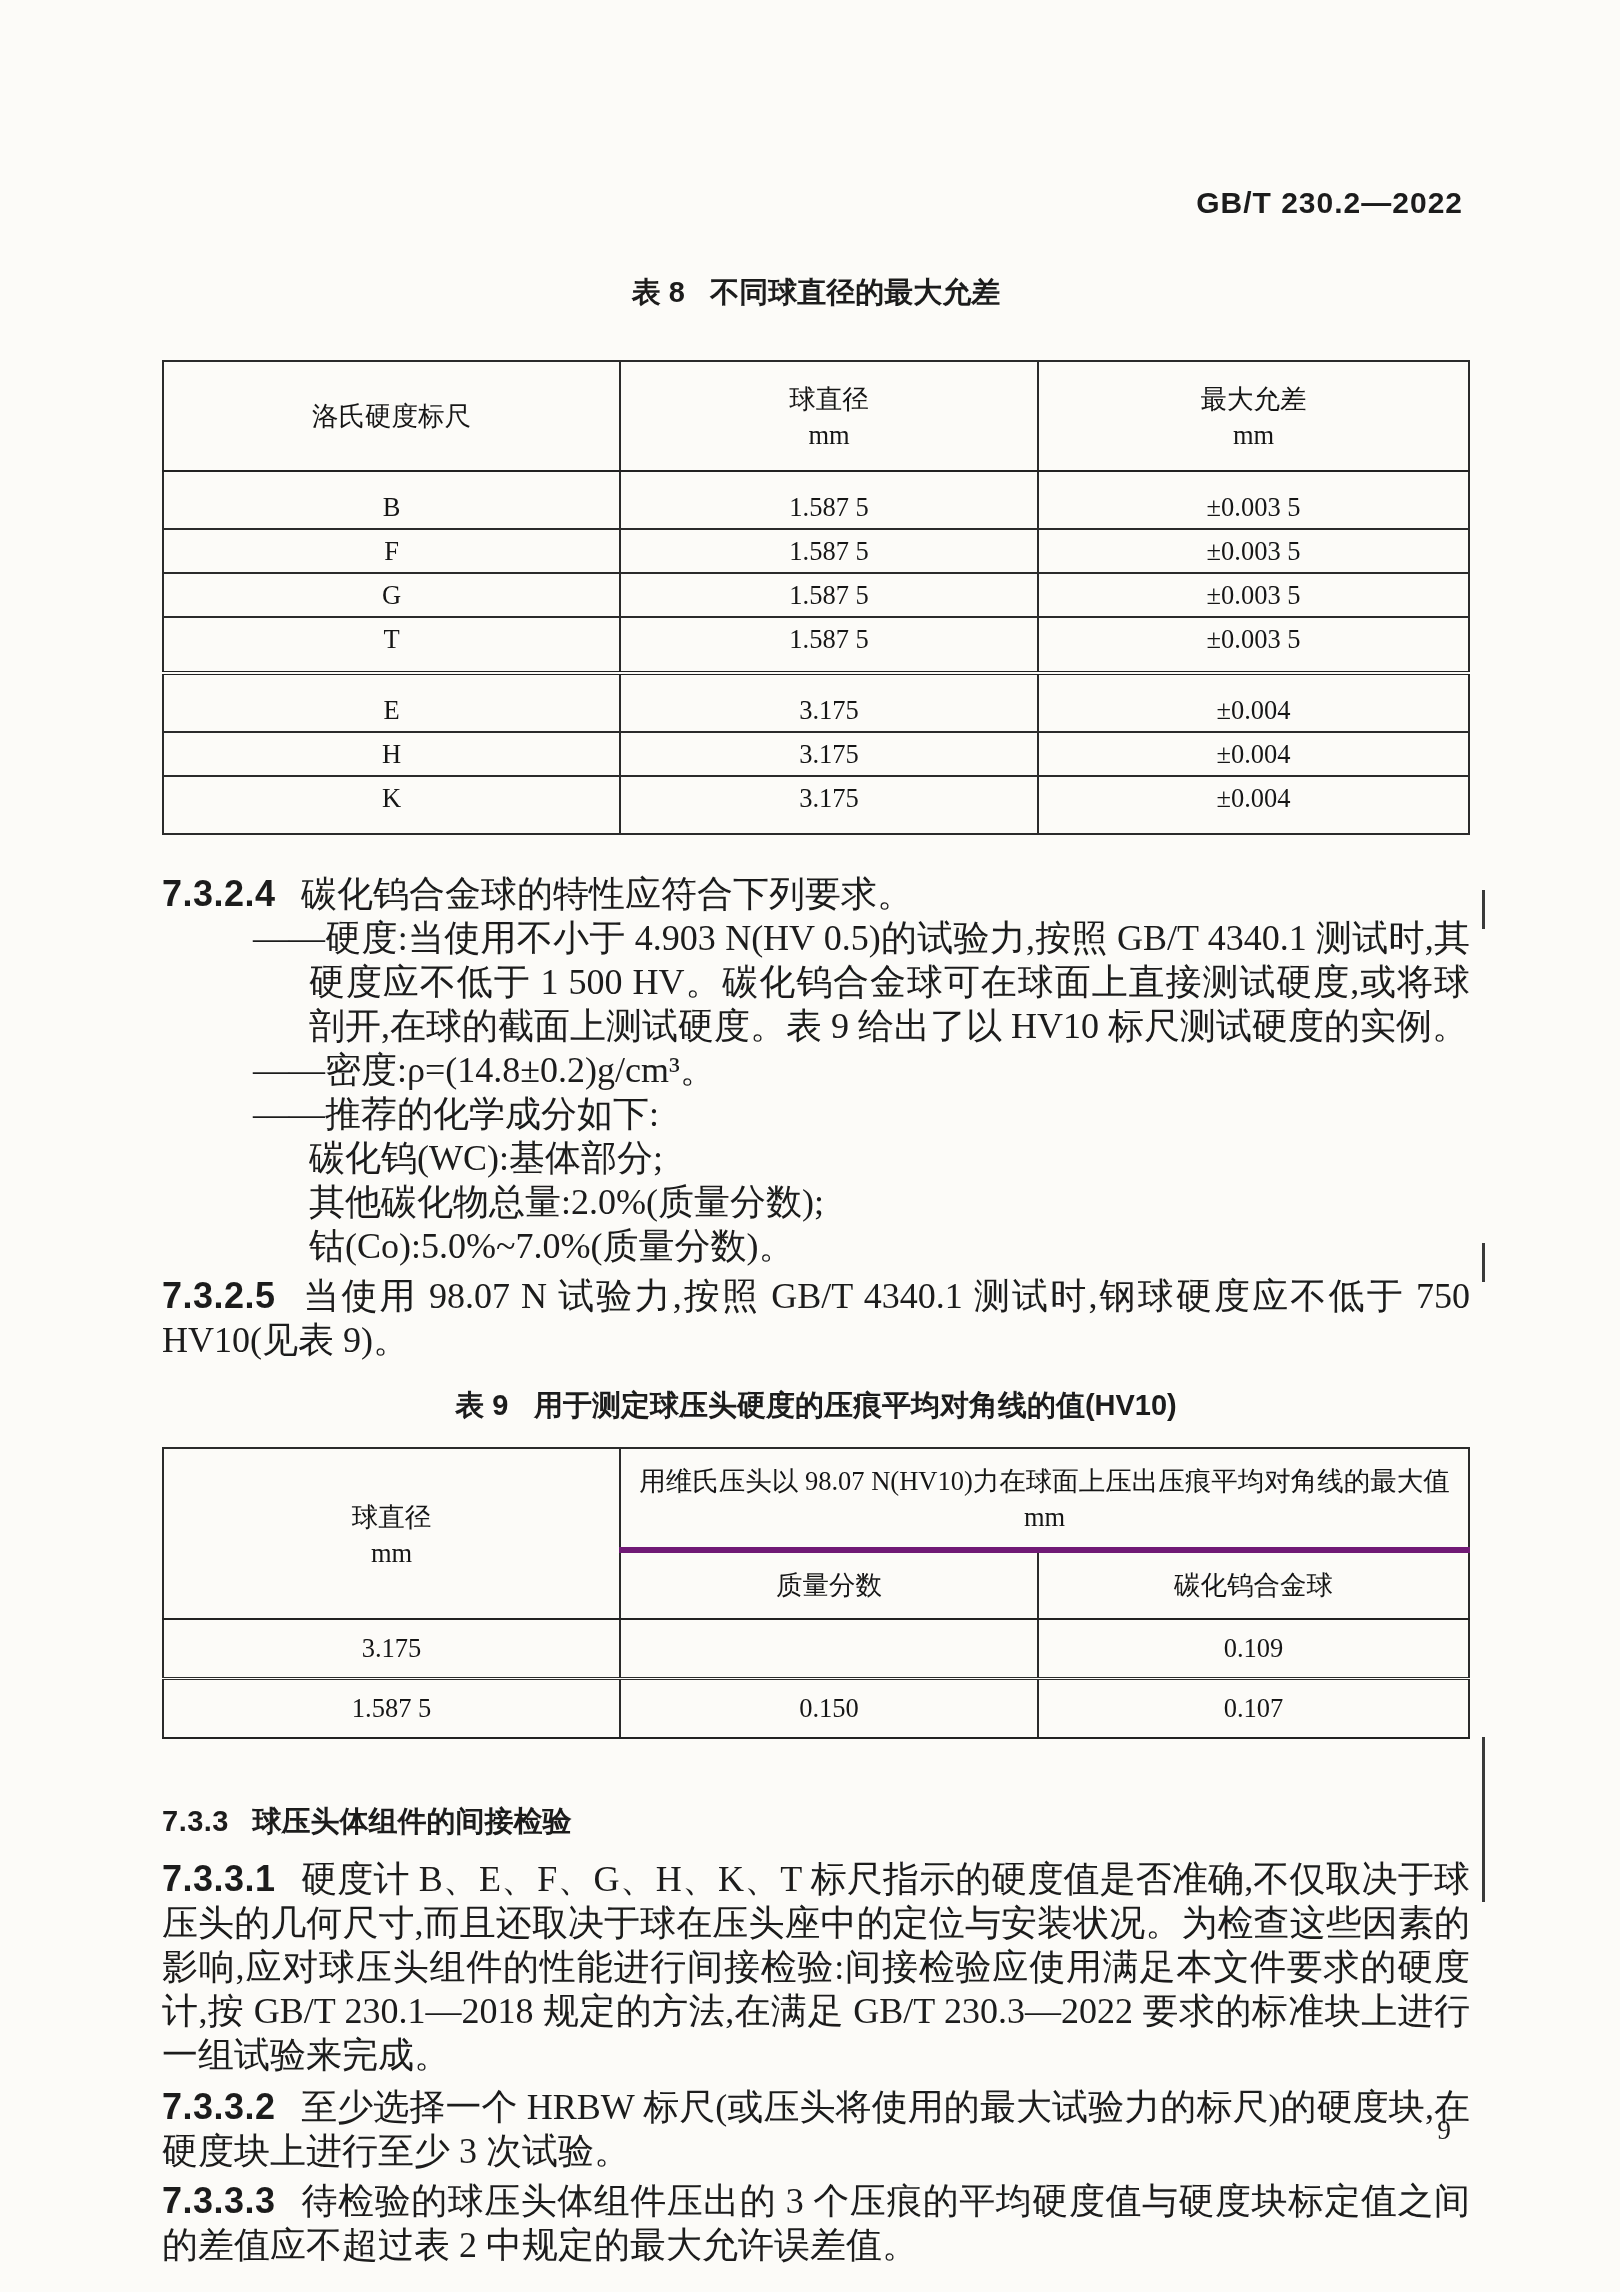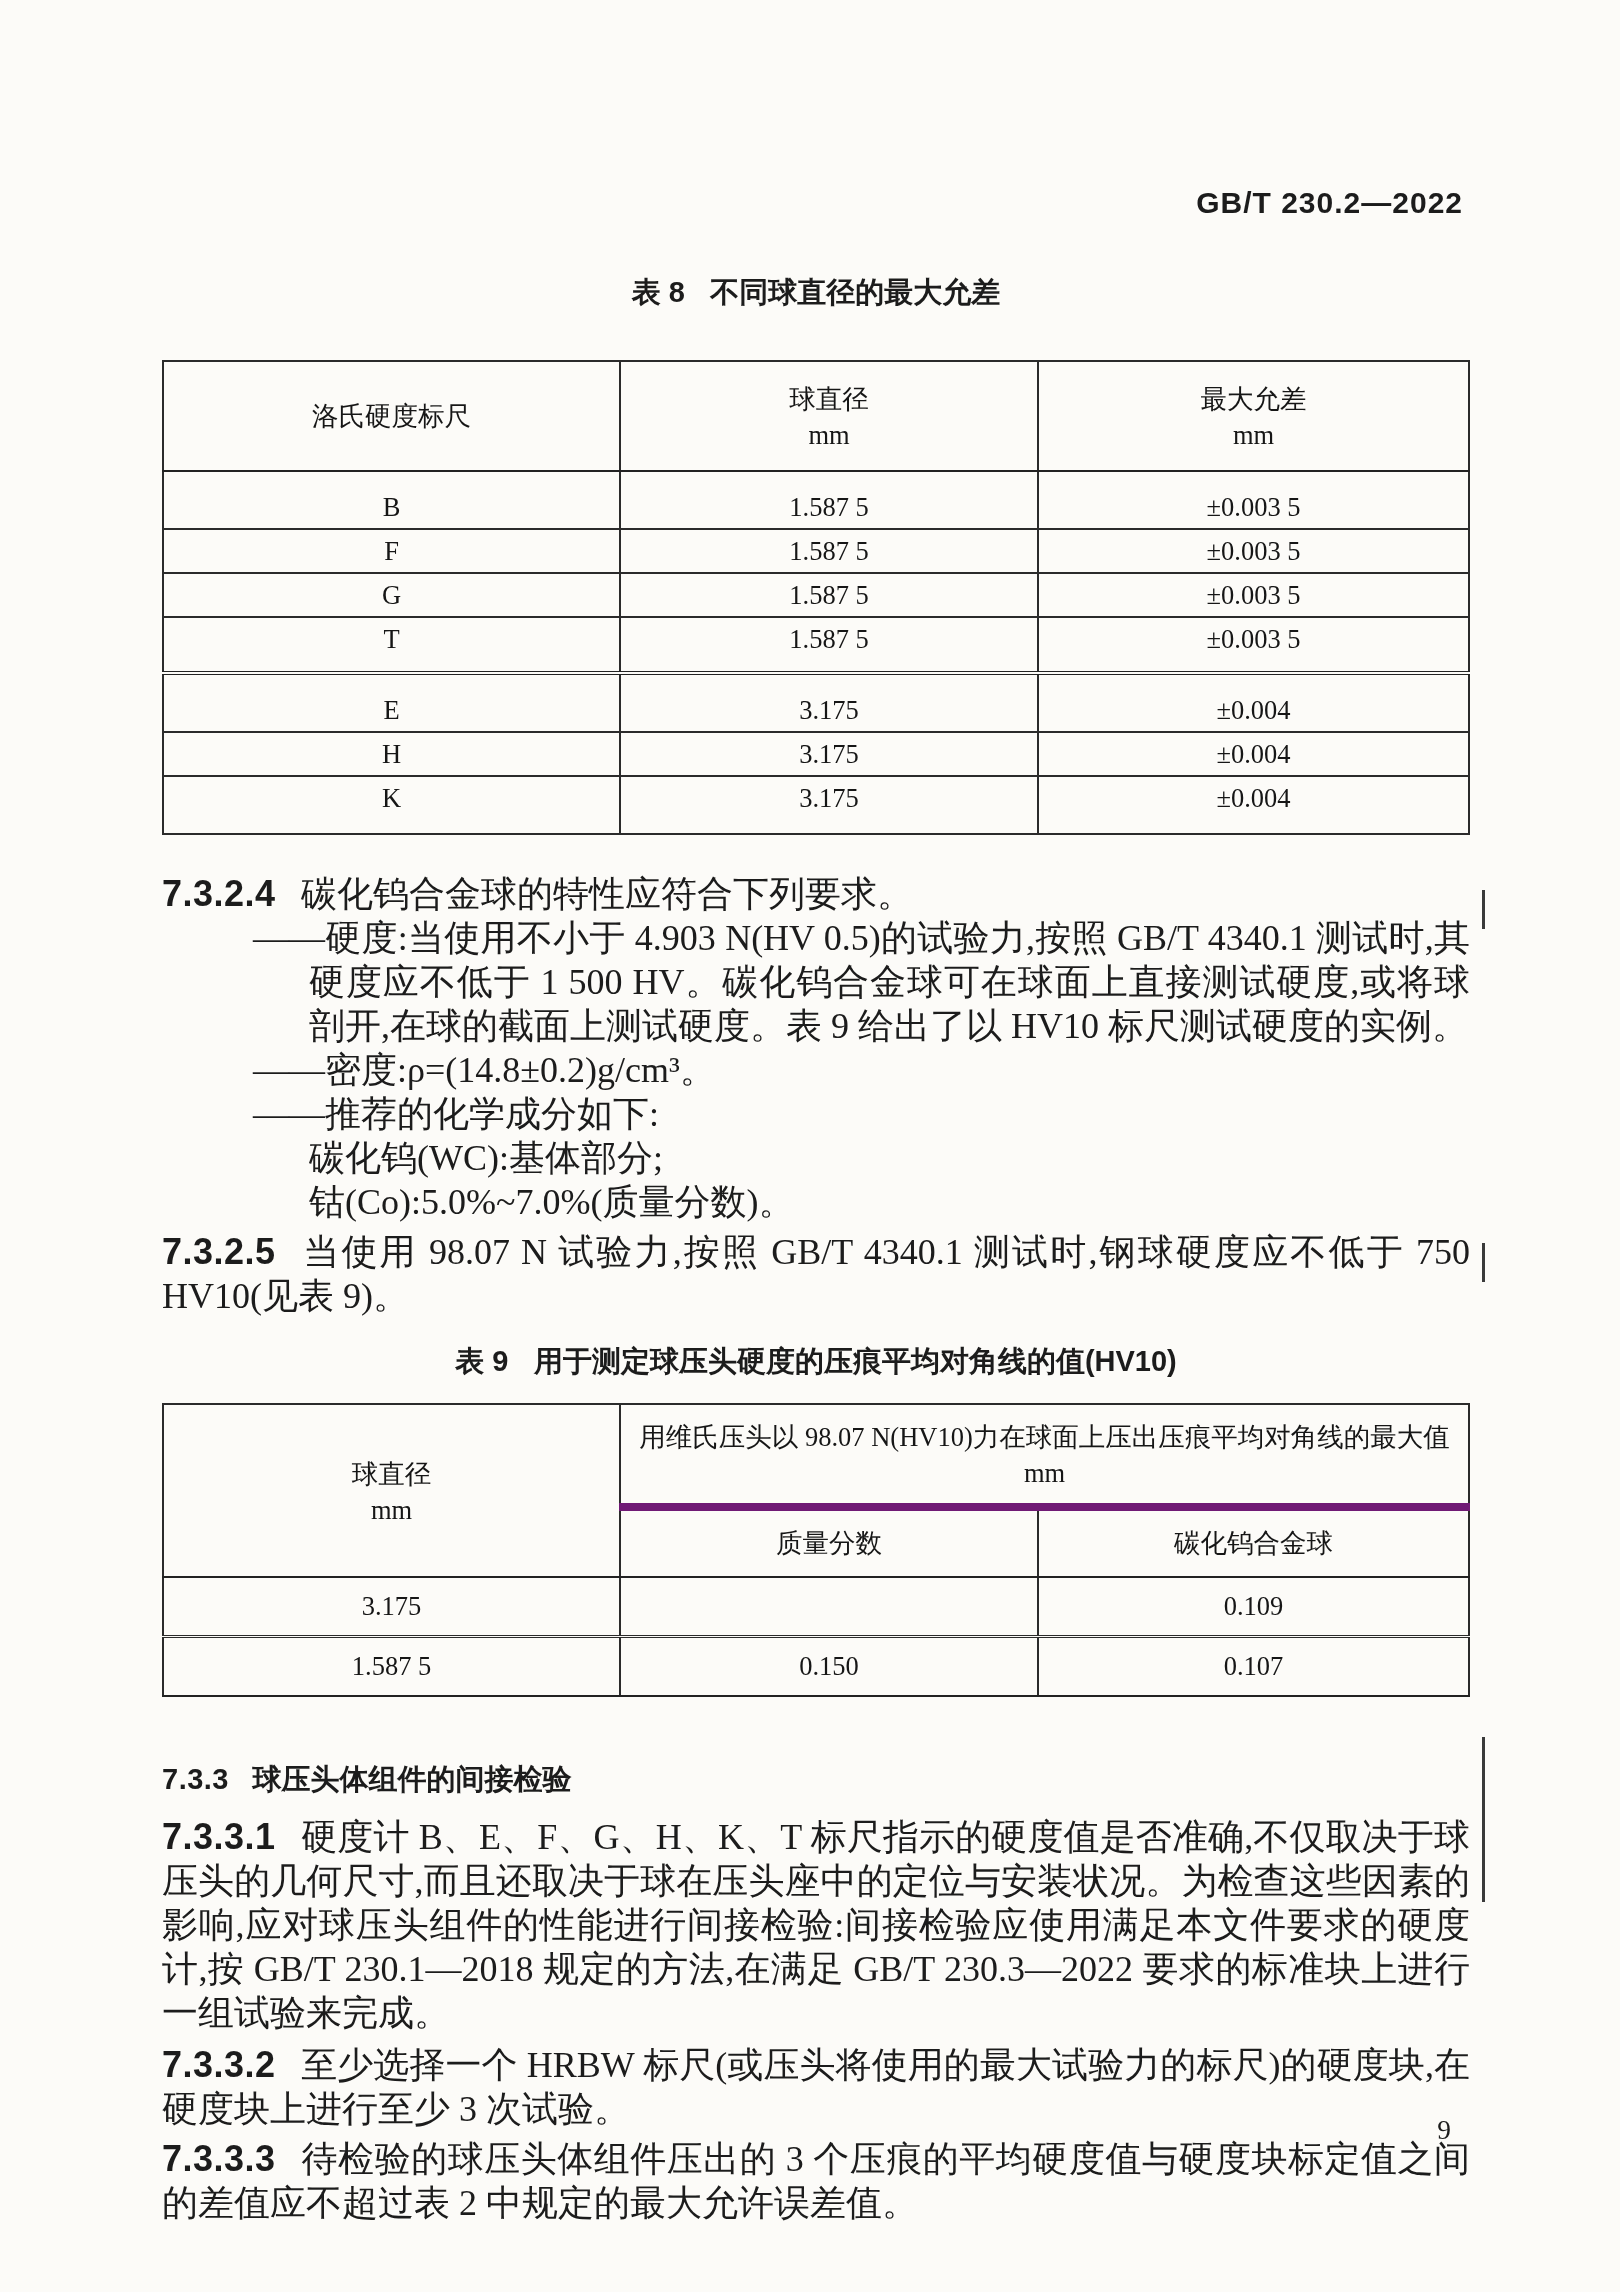--- a/index.html
+++ b/index.html
@@ -48,21 +48,21 @@
   }
   table { border:2.9px solid #222; }
   thead th { line-height:39px; }
   .t8 thead th { height:108px; border-bottom:2.9px solid #222; }
   .t8 tbody td { line-height:42px; }
   .t8 tbody.g1 tr:first-child td { padding-top:13.7px; }
   .t8 tbody.g1 tr:last-child  td { padding-bottom:11.8px; }
   .t8 tbody.g2 tr:first-child td { padding-top:13.7px; border-top:4.9px double #222; }
   .t8 tbody.g2 tr:last-child  td { padding-bottom:13.7px; }
   .hdr-unit { line-height:33px; }
-  .t9 .span-th { height:98px; border-bottom:8px solid #701a75;border-radius:20px; }
+  .t9 .span-th { height:98px; border-bottom:6px solid #701a75;border-radius:20px; }
   .t9 .sub-th  { height:65px; border-bottom:2.9px solid #222; }
   .t9 .diam-th { border-bottom:2.9px solid #222; }
   .t9 tbody td { height:57px; border-bottom:3.9px double #2b2b2b; }
   .t9 tbody tr:last-child td { border-bottom:2.9px solid #222; }
   
   .para {
     font-size:36px; line-height:44px;
     text-align:justify; margin:0;
   }
   .sec-num {
@@ -179,20 +179,21 @@
     <p class="para dash-item">
       <span>——</span><span>硬度:当使用不小于 4.903 N(HV 0.5)的试验力,按照 GB/T 4340.1 测试时,其硬度应不低于 1 500 HV。碳化钨合金球可在球面上直接测试硬度,或将球剖开,在球的截面上测试硬度。表 9 给出了以 HV10 标尺测试硬度的实例。</span>
     </p>
     <p class="para dash-item">
       <span>——</span><span>密度:ρ=(14.8±0.2)g/cm³。</span>
     </p>
     <p class="para dash-item">
       <span>——</span><span>推荐的化学成分如下:</span>
     </p>
     <p class="para sub-line">碳化钨(WC):基体部分;</p>
+    <p class="para sub-line">其他碳化物总量:2.0%(质量分数);</p>
     <p class="para sub-line">钴(Co):5.0%~7.0%(质量分数)。</p>
 
     <p class="para p-7325">
       <span class="sec-num">7.3.2.5</span><span>当使用 98.07 N 试验力,按照 GB/T 4340.1 测试时,钢球硬度应不低于 750 HV10(见表 9)。</span>
     </p>
 
     <div class="caption cap9">
       <span class="cap-label">表 9</span><span class="cap-text">用于测定球压头硬度的压痕平均对角线的值(HV10)</span>
     </div>
 

